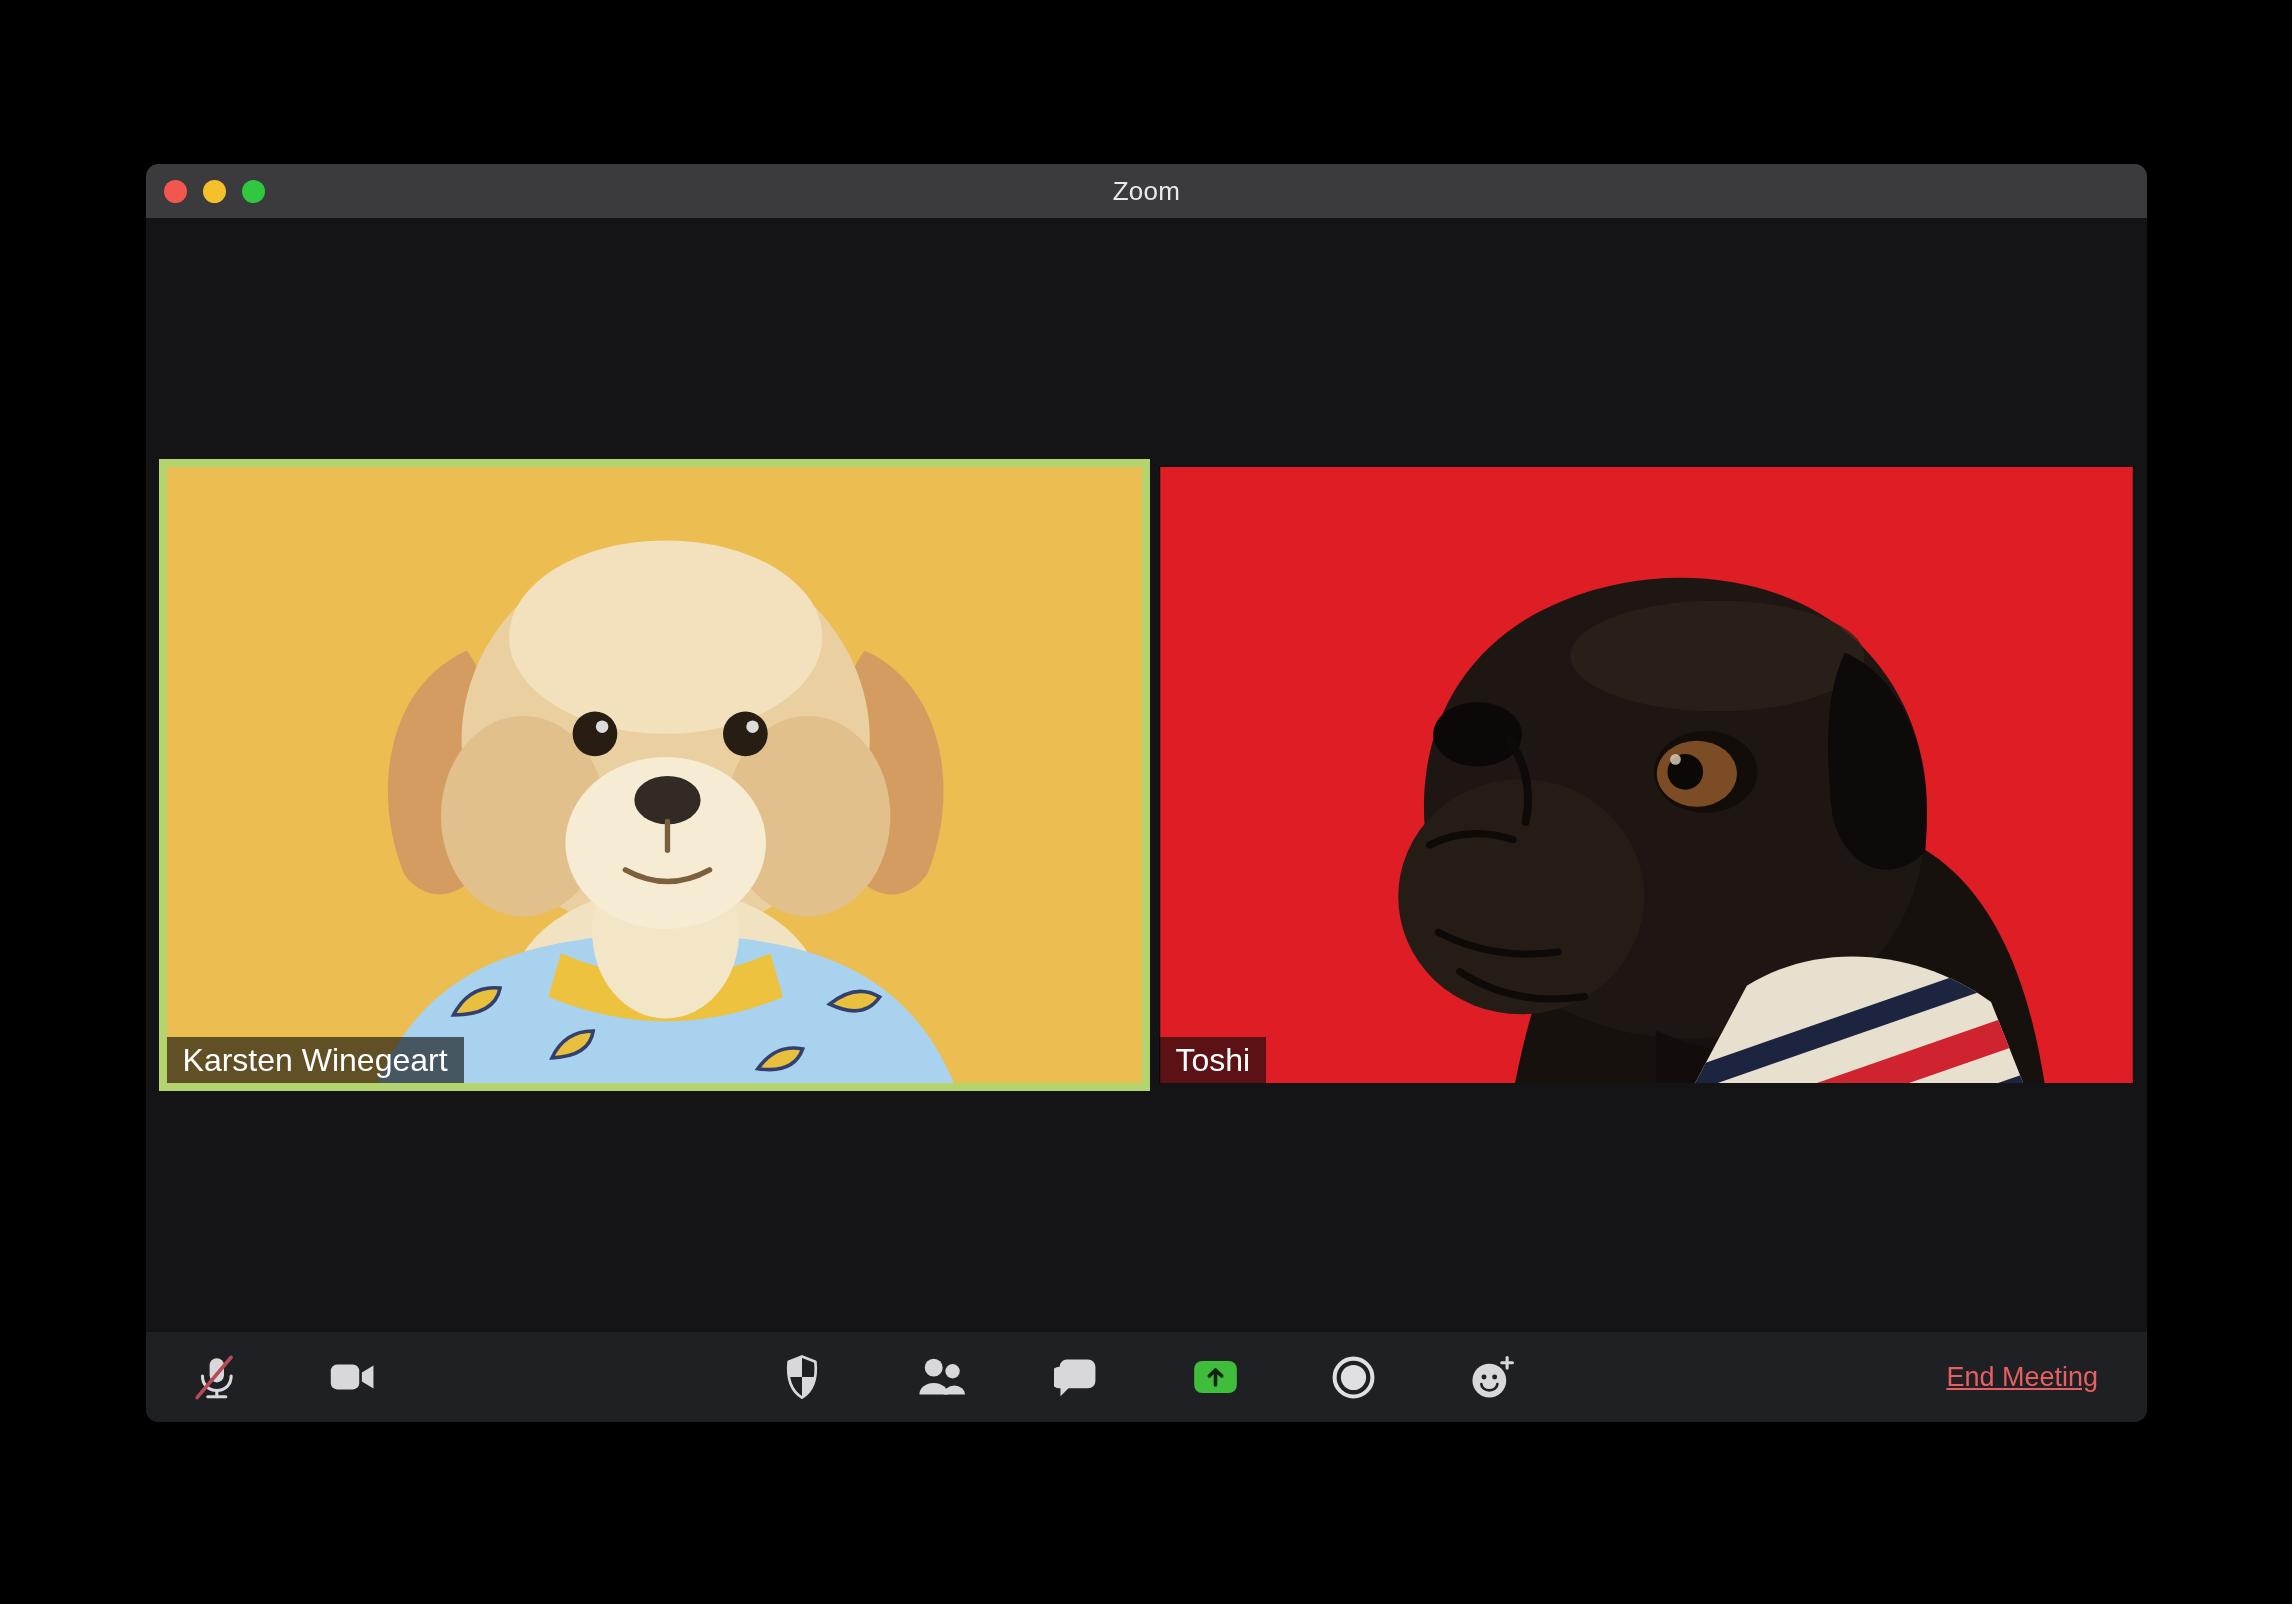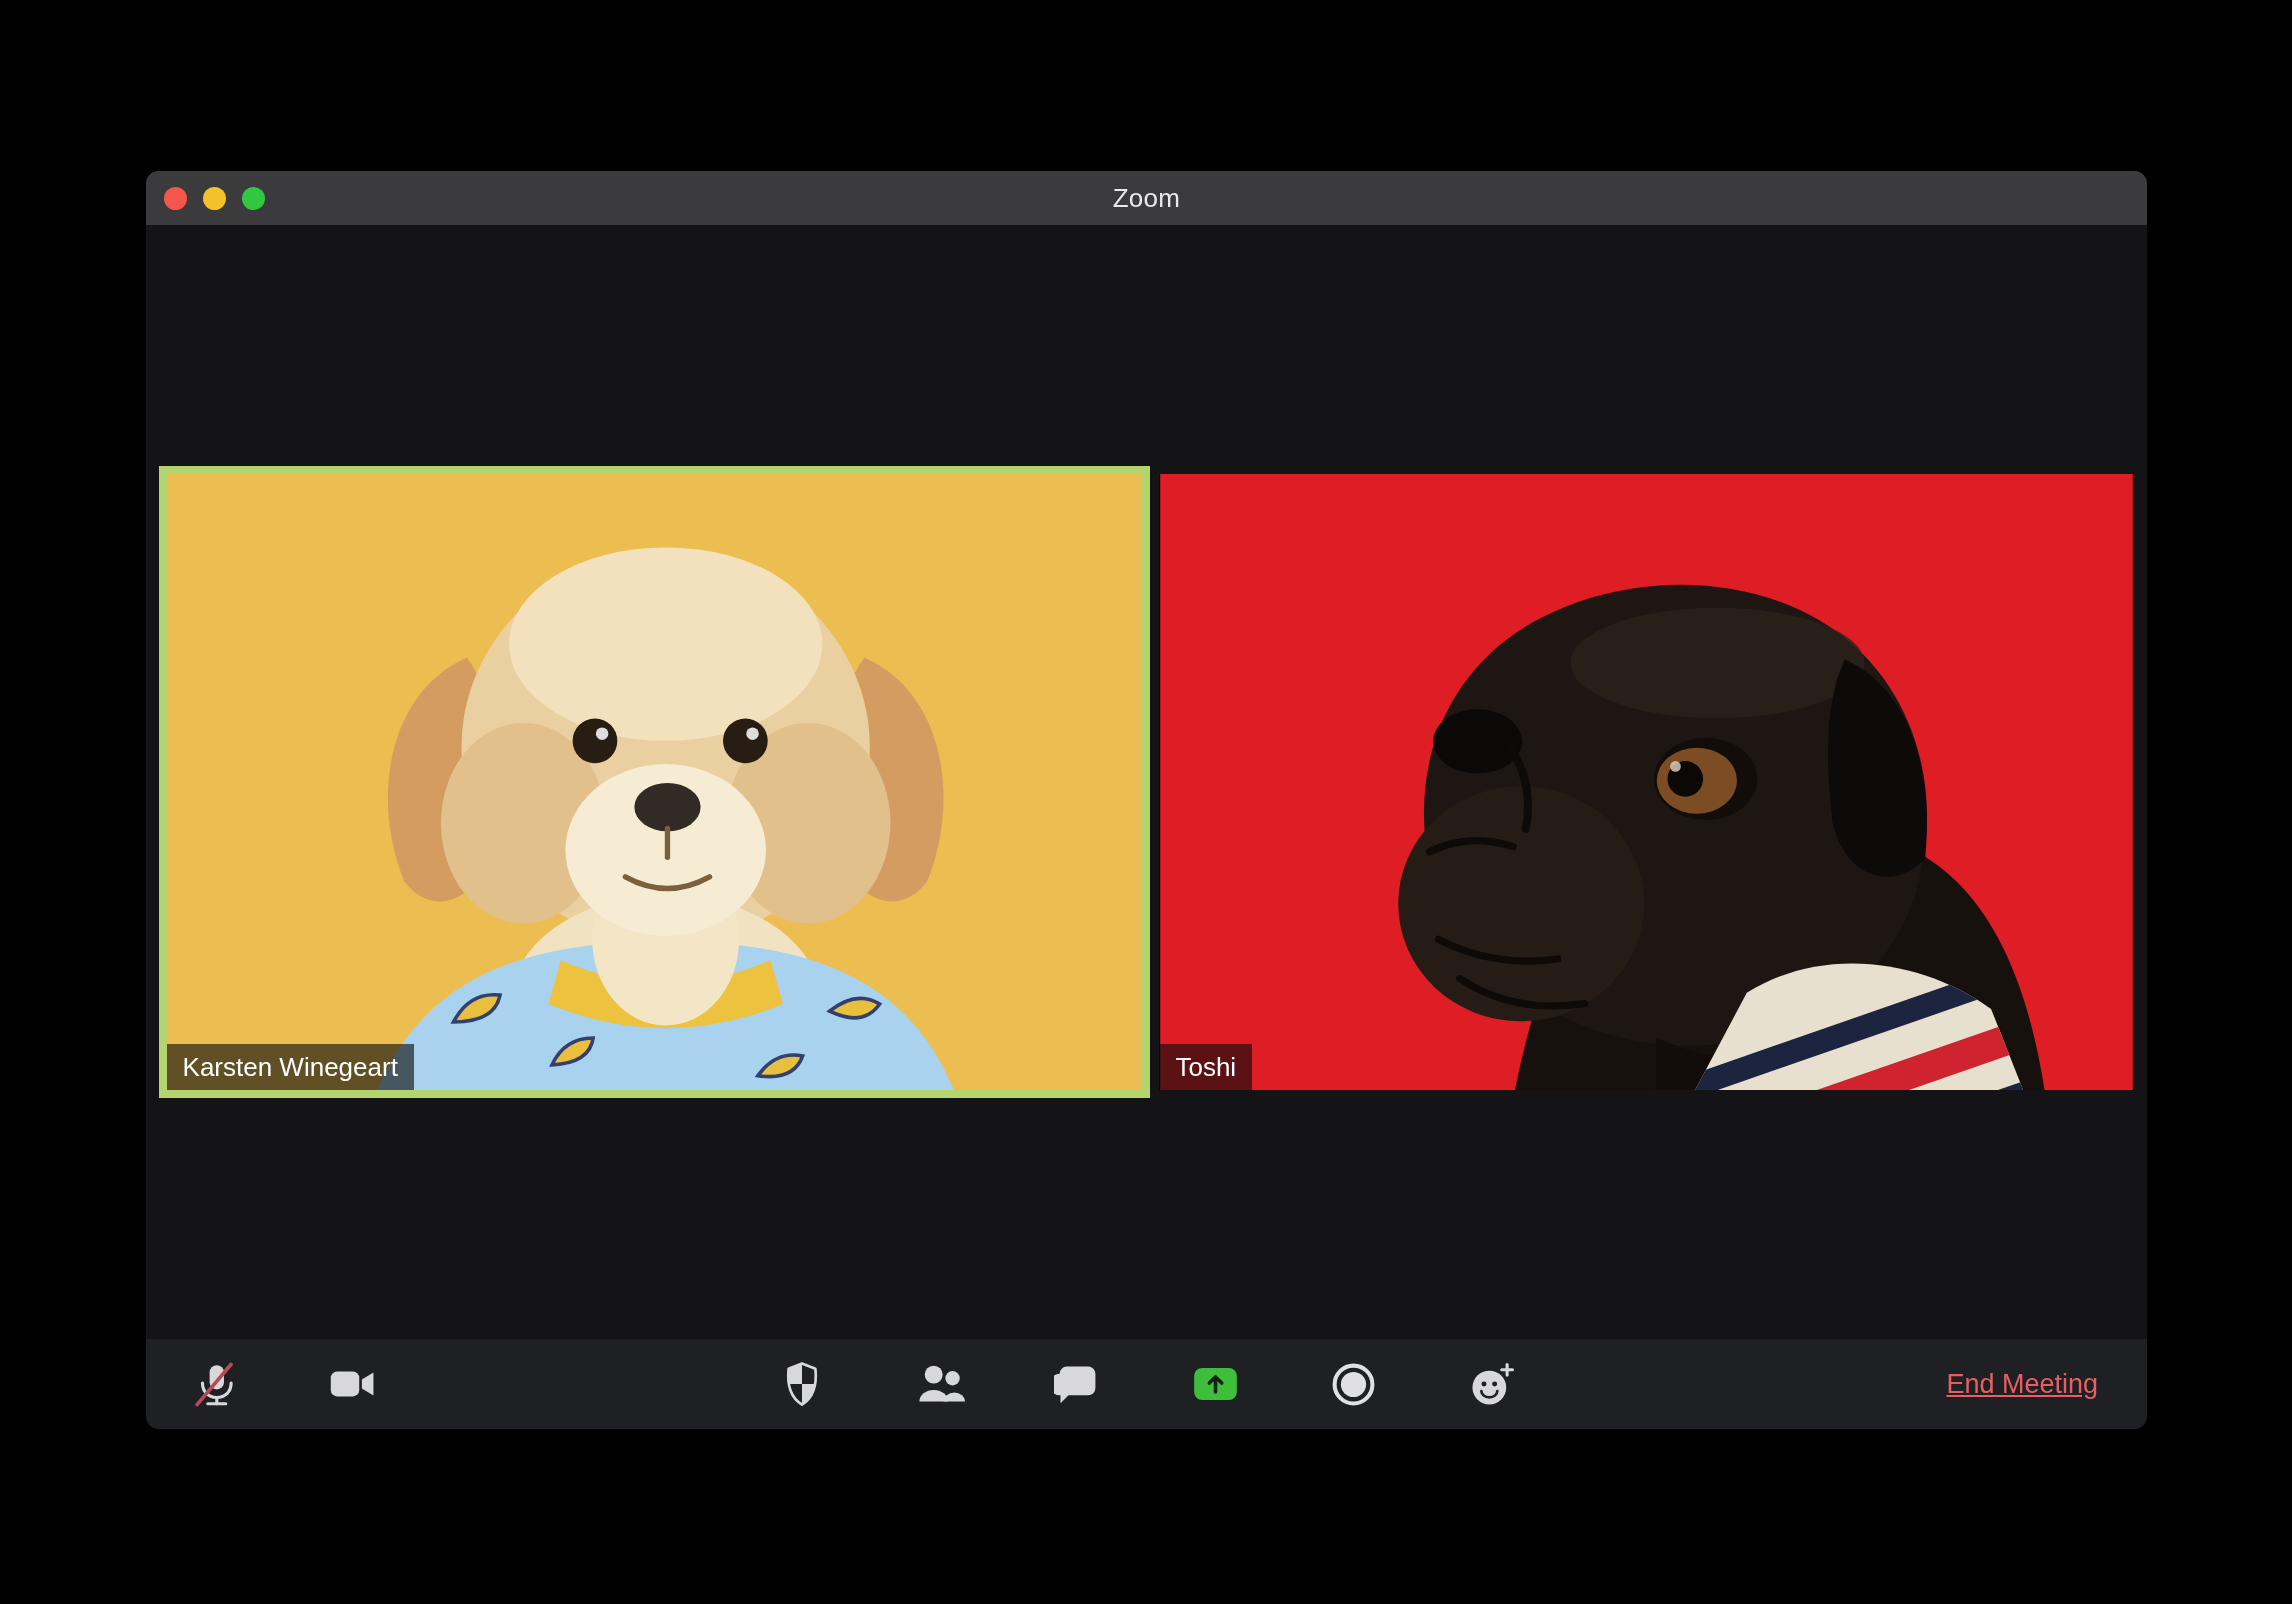--- a/index.html
+++ b/index.html
@@ -1,21 +1,21 @@
 <!DOCTYPE html>
 <html style="font-size:14.3px"><head>
 <meta charset="utf-8">
 <style>
   html,body{margin:0;padding:0;}
   body{
     width:2293px;height:1605px;background:#000;position:relative;overflow:hidden;
     font-family:"Liberation Sans","DejaVu Sans",sans-serif;
   }
   .window{
-    position:absolute;left:146px;top:171px;width:2001px;height:1258px;
+    position:absolute;left:146px;top:164px;width:2001px;height:1258px;
     background:#151518;border-radius:12.5px;overflow:hidden;
     display:flex;flex-direction:column;
   }
   .titlebar{
     height:54px;flex:0 0 54px;background:#3b3b3e;position:relative;
     display:flex;align-items:center;justify-content:center;
   }
   .lights{position:absolute;left:18px;top:0;height:54px;display:flex;align-items:center;gap:16px;}
   .light{width:23px;height:23px;border-radius:50%;display:inline-block;}
   .light.red{background:#f3564d;}
@@ -27,21 +27,21 @@
     display:flex;align-items:center;justify-content:center;gap:9.9px;
   }
   .tile-wrap{flex:0 0 auto;}
   .tile-wrap.active{border:8px solid #b4d56e;}
   .tile{
     position:relative;width:975px;height:616px;overflow:hidden;background:#000;
   }
   .tile svg{display:block;width:100%;height:100%;}
   .name-label{
     position:absolute;left:0;bottom:0;background:rgba(12,12,12,.62);
-    color:#ffffff;font-size:26px;padding:8px 16px;line-height:30px;white-space:nowrap;
+    color:#ffffff;font-size:32px;padding:8px 16px;line-height:30px;white-space:nowrap;
   }
   .toolbar{
     flex:0 0 90px;height:90px;background:#1e2023;position:relative;
   }
   .tb-group{position:absolute;top:0;height:90px;display:flex;}
   .tb-group.left{left:0;}
   .tb-group.center{left:50%;transform:translateX(-50%);}
   .tb-btn{
     width:138px;height:90px;background:transparent;border:none;outline:none;
     display:flex;align-items:center;justify-content:center;cursor:pointer;padding:0;

